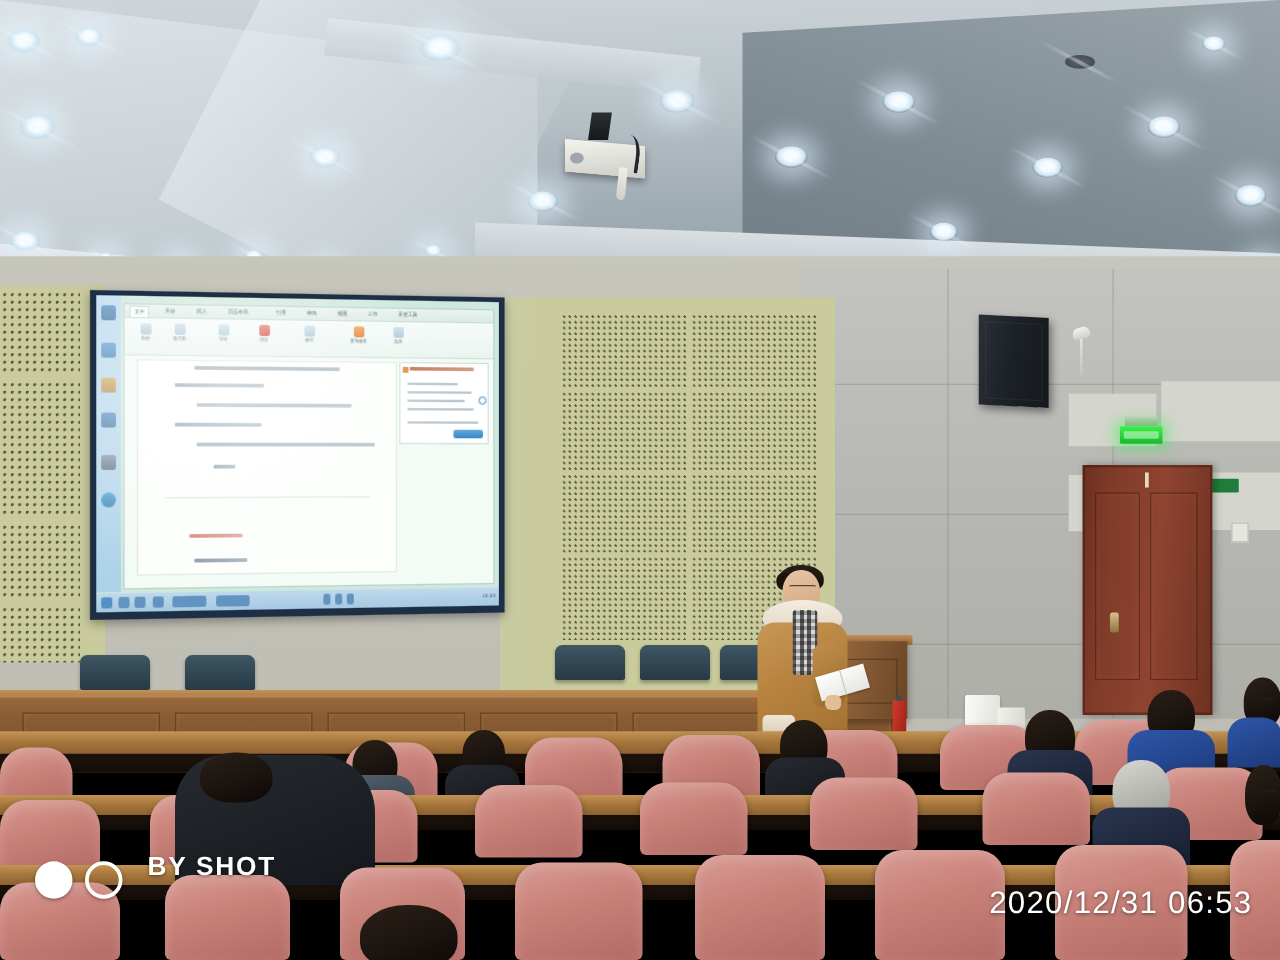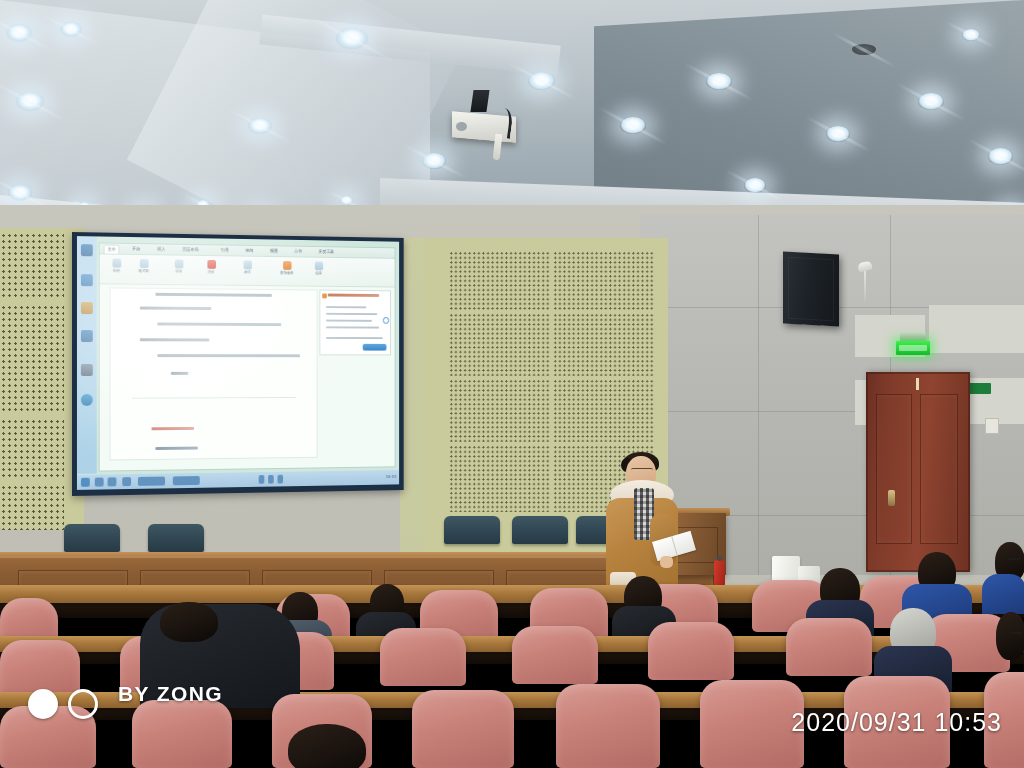--- a/index.html
+++ b/index.html
@@ -574,17 +574,17 @@
   <div class="seat" style="left:844px;top:676px; width:106px; height:92px;"></div>
   <div class="seat" style="left:984px;top:672px; width:64px; height:96px;"></div>
 
   <div class="head hair-dark" style="left:288px; top:724px; width:78px; height:52px;"></div>
 
   <div class="wm-dots">
     <div class="wm-dot-fill"></div>
     <div class="wm-dot-ring"></div>
   </div>
   <div class="wm-brand">
-    <div>BY ZONG</div>
-  </div>
-  <div class="wm-date">2020/09/31  10:53</div>
+    <div>BY SHOT</div>
+  </div>
+  <div class="wm-date">2020/12/31  06:53</div>
 
 </div>
 
 </body></html>

